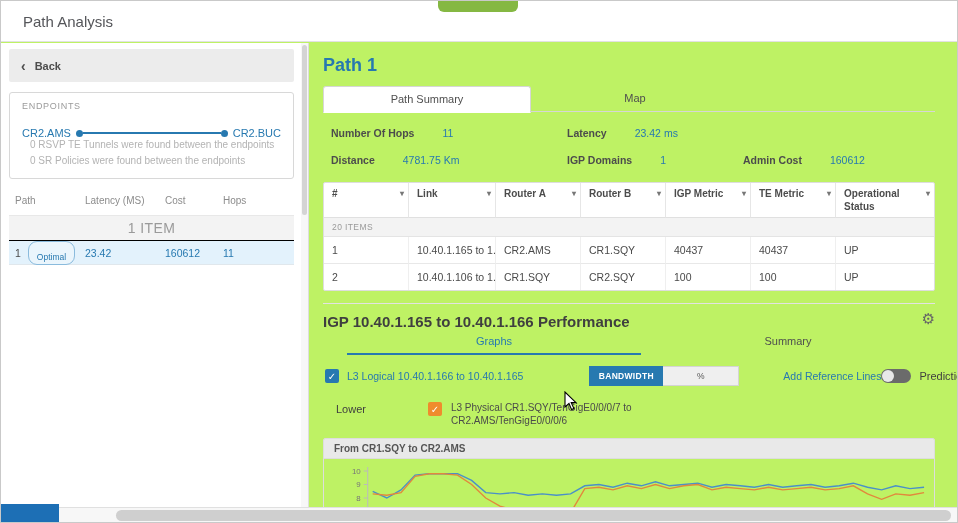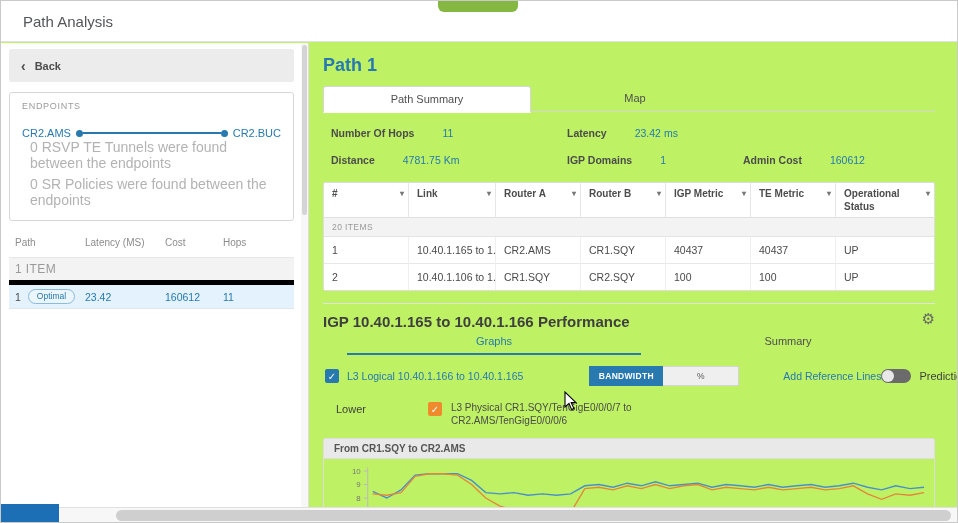--- a/index.html
+++ b/index.html
@@ -20,30 +20,30 @@
   .back-bar { height:33px; background:#ececec; border-radius:2px; display:flex; align-items:center; padding-left:12px; gap:9px; font-size:11px; font-weight:bold; color:#4d4d4d; cursor:pointer; }
   .back-chevron { font-size:14px; font-weight:bold; color:#4d4d4d; line-height:1; }
 
   .ep-card { margin-top:10px; border:1px solid #d8d8d8; border-radius:3px; padding:8px 12px 12px; }
   .ep-label { font-size:9px; color:#9b9b9b; letter-spacing:.7px; }
   .ep-line { display:flex; align-items:center; margin-top:16px; }
   .ep-name { color:#2779b0; font-size:11px; white-space:nowrap; }
   .ep-dot { width:7px; height:7px; border-radius:50%; background:#2779b0; flex:none; margin:0 0 0 5px; }
   .ep-dot.right { margin:0 5px 0 0; }
   .ep-track { flex:1; height:2px; background:#2779b0; }
-  .ep-note { font-size:14px; color:#b3b3b3; padding-left:8px; }
+  .ep-note { font-size:10px; color:#b3b3b3; padding-left:8px; }
   .ep-note:first-of-type { margin-top:13px; }
   .ep-note + .ep-note { margin-top:5px; }
 
   .pt-head { display:grid; grid-template-columns:70px 80px 58px 1fr; margin-top:16px; font-size:10px; color:#8c8c8c; padding:0 0 9px 6px; }
-  .pt-count { background:#f3f3f3; border-top:1px solid #e8e8e8; border-bottom:5px solid #000000; font-size:12px; color:#9a9a9a; padding:4px 6px; letter-spacing:.4px; }
+  .pt-count { background:#f3f3f3; border-top:1px solid #e8e8e8; border-bottom:1px solid #000000; font-size:14px; color:#9a9a9a; padding:4px 6px; letter-spacing:.4px;text-align:center; }
   .pt-row { display:grid; grid-template-columns:70px 80px 58px 1fr; align-items:center; height:24px; background:#e3f2fc; border-bottom:1px solid #e0e7ec; font-size:10.5px; padding-left:6px; cursor:pointer; }
   .pt-row .num { color:#4a4a4a; }
   .pt-cell-first { display:flex; align-items:center; }
-  .badge { margin-left:7px; border:1px solid #8abbdd; background:#eaf5fc; color:#2779b0; border-radius:9px; font-size:8.5px; padding:1px 8px 2px; line-height:1.2; }
+  .badge { margin-left:7px; border:1px solid #8abbdd; background:#eaf5fc; color:#2779b0; border-radius:9px; font-size:8.5px; padding:10px 8px 2px; line-height:1.2; }
   .pt-val { color:#2779b0; }
 
   .vscroll { position:absolute; right:0; top:0; bottom:0; width:7px; background:#f7f7f7; }
   .vscroll-thumb { position:absolute; top:2px; left:1px; right:1px; height:170px; background:#d4d4d4; border-radius:3px; }
 
   
   .main-panel { flex:1; position:relative; padding:12px 22px 0 14px; overflow:hidden; }
   .main-title { color:#2779b0; font-size:18px; font-weight:bold; }
 
   .tabbar { position:relative; height:26px; margin-top:10px; border-bottom:1px solid #d6d6d6; }

